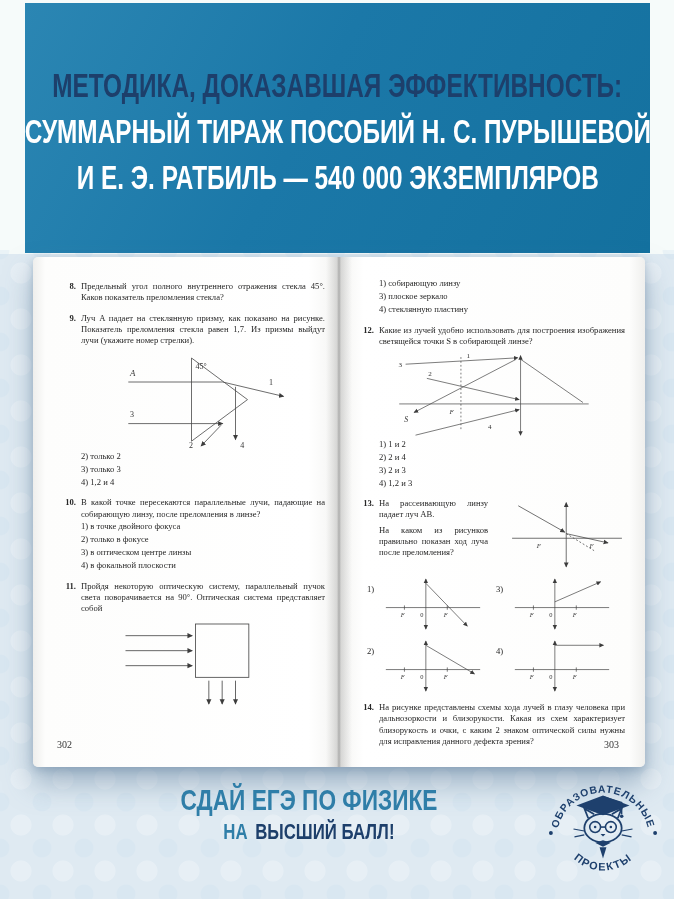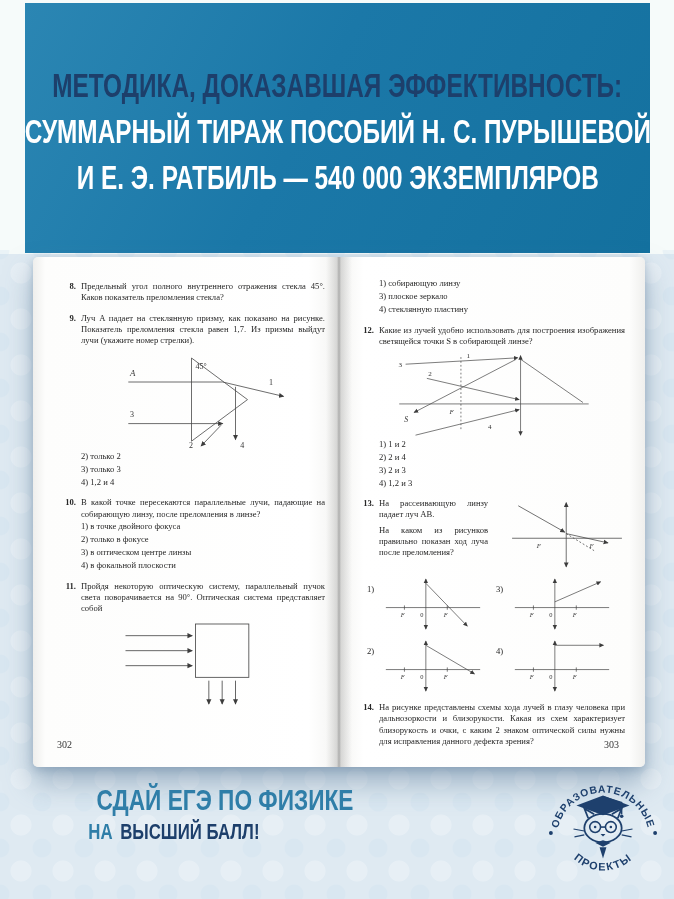--- a/index.html
+++ b/index.html
@@ -46,21 +46,21 @@
   .diag text{font-family:"Liberation Serif",serif;fill:#333;}
   .diag .it{font-style:italic;}
   .diag line,.diag path,.diag rect,.diag polyline{stroke:#474747;stroke-width:1;fill:none;}
   .q13wrap{display:flex;align-items:flex-start;gap:17px;}
   .q13txt{flex:1;padding-right:4px;}
   .variants{display:grid;grid-template-columns:1fr 1fr;row-gap:6px;margin-top:6px;padding-left:14px;}
   .vcell{display:flex;align-items:flex-start;}
   .vlab{flex:none;width:16px;padding-top:8px;}
 
   
-  .footer-text{position:absolute;left:72px;width:450px;top:784px;}
+  .footer-text{position:absolute;left:84px;width:450px;top:784px;text-align:center;}
   .f1{font-weight:bold;font-size:27px;color:#2f7ea8;line-height:1.25;white-space:nowrap;}
   .f2{font-weight:bold;font-size:20px;line-height:1.3;white-space:nowrap;}
   .f2 .acc{color:#2f7ea8;} .f2 .drk{color:#1d3f6b;margin-left:9px;}
   .logo{position:absolute;left:544px;top:772px;width:118px;height:118px;}
   .logo text{font-family:"Liberation Sans",sans-serif;font-weight:bold;fill:#1e406d;}
   .logo .draw{stroke:#1e406d;fill:none;}
 </style>
 </head>
 <body>
 

